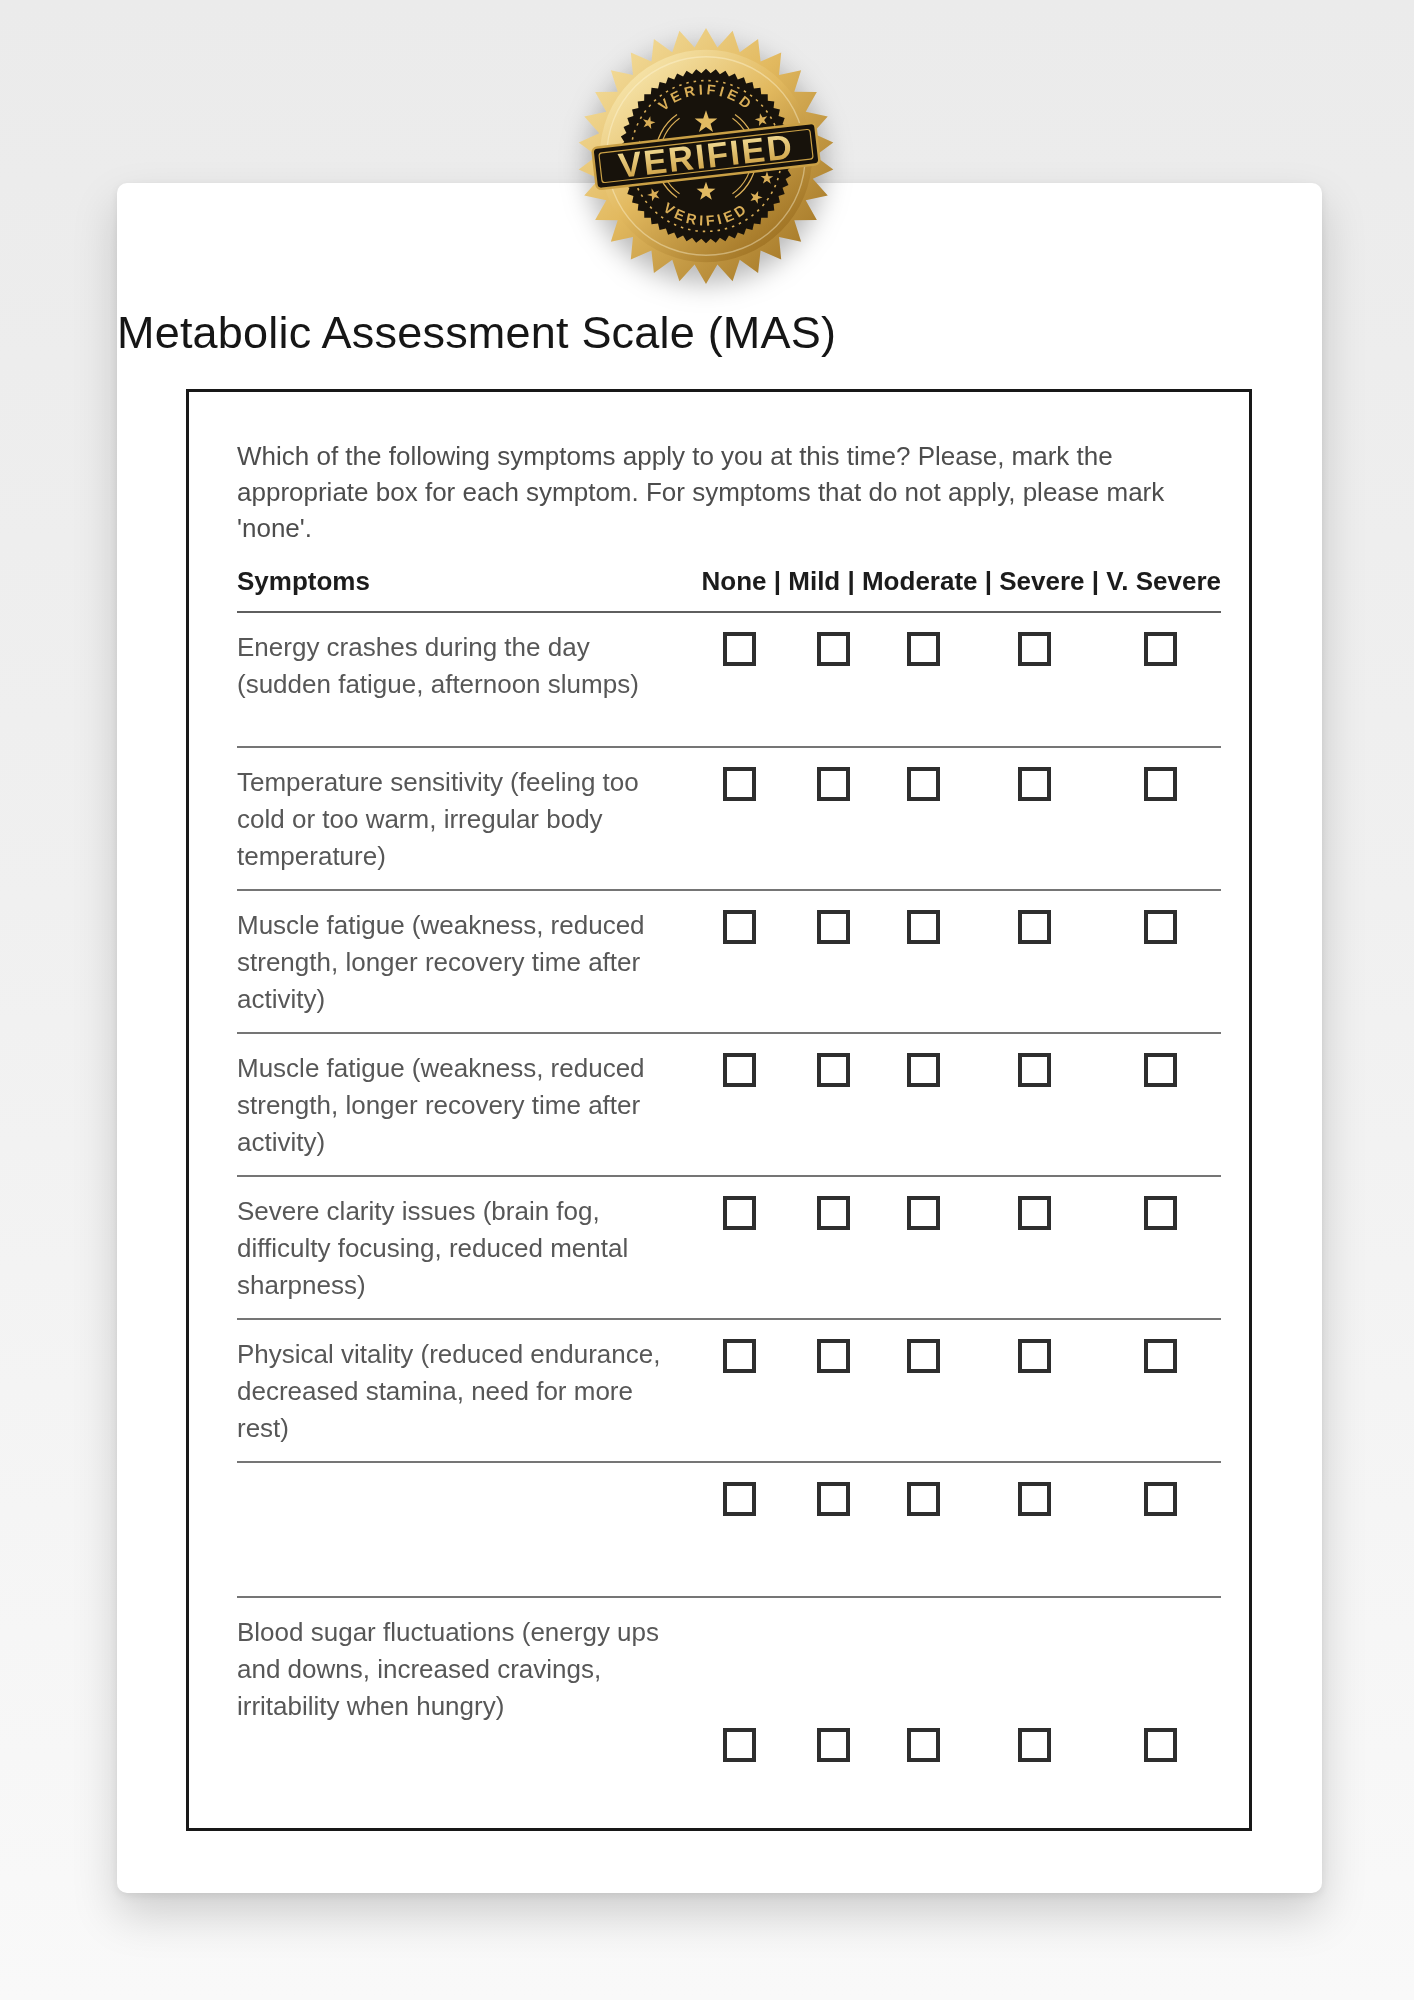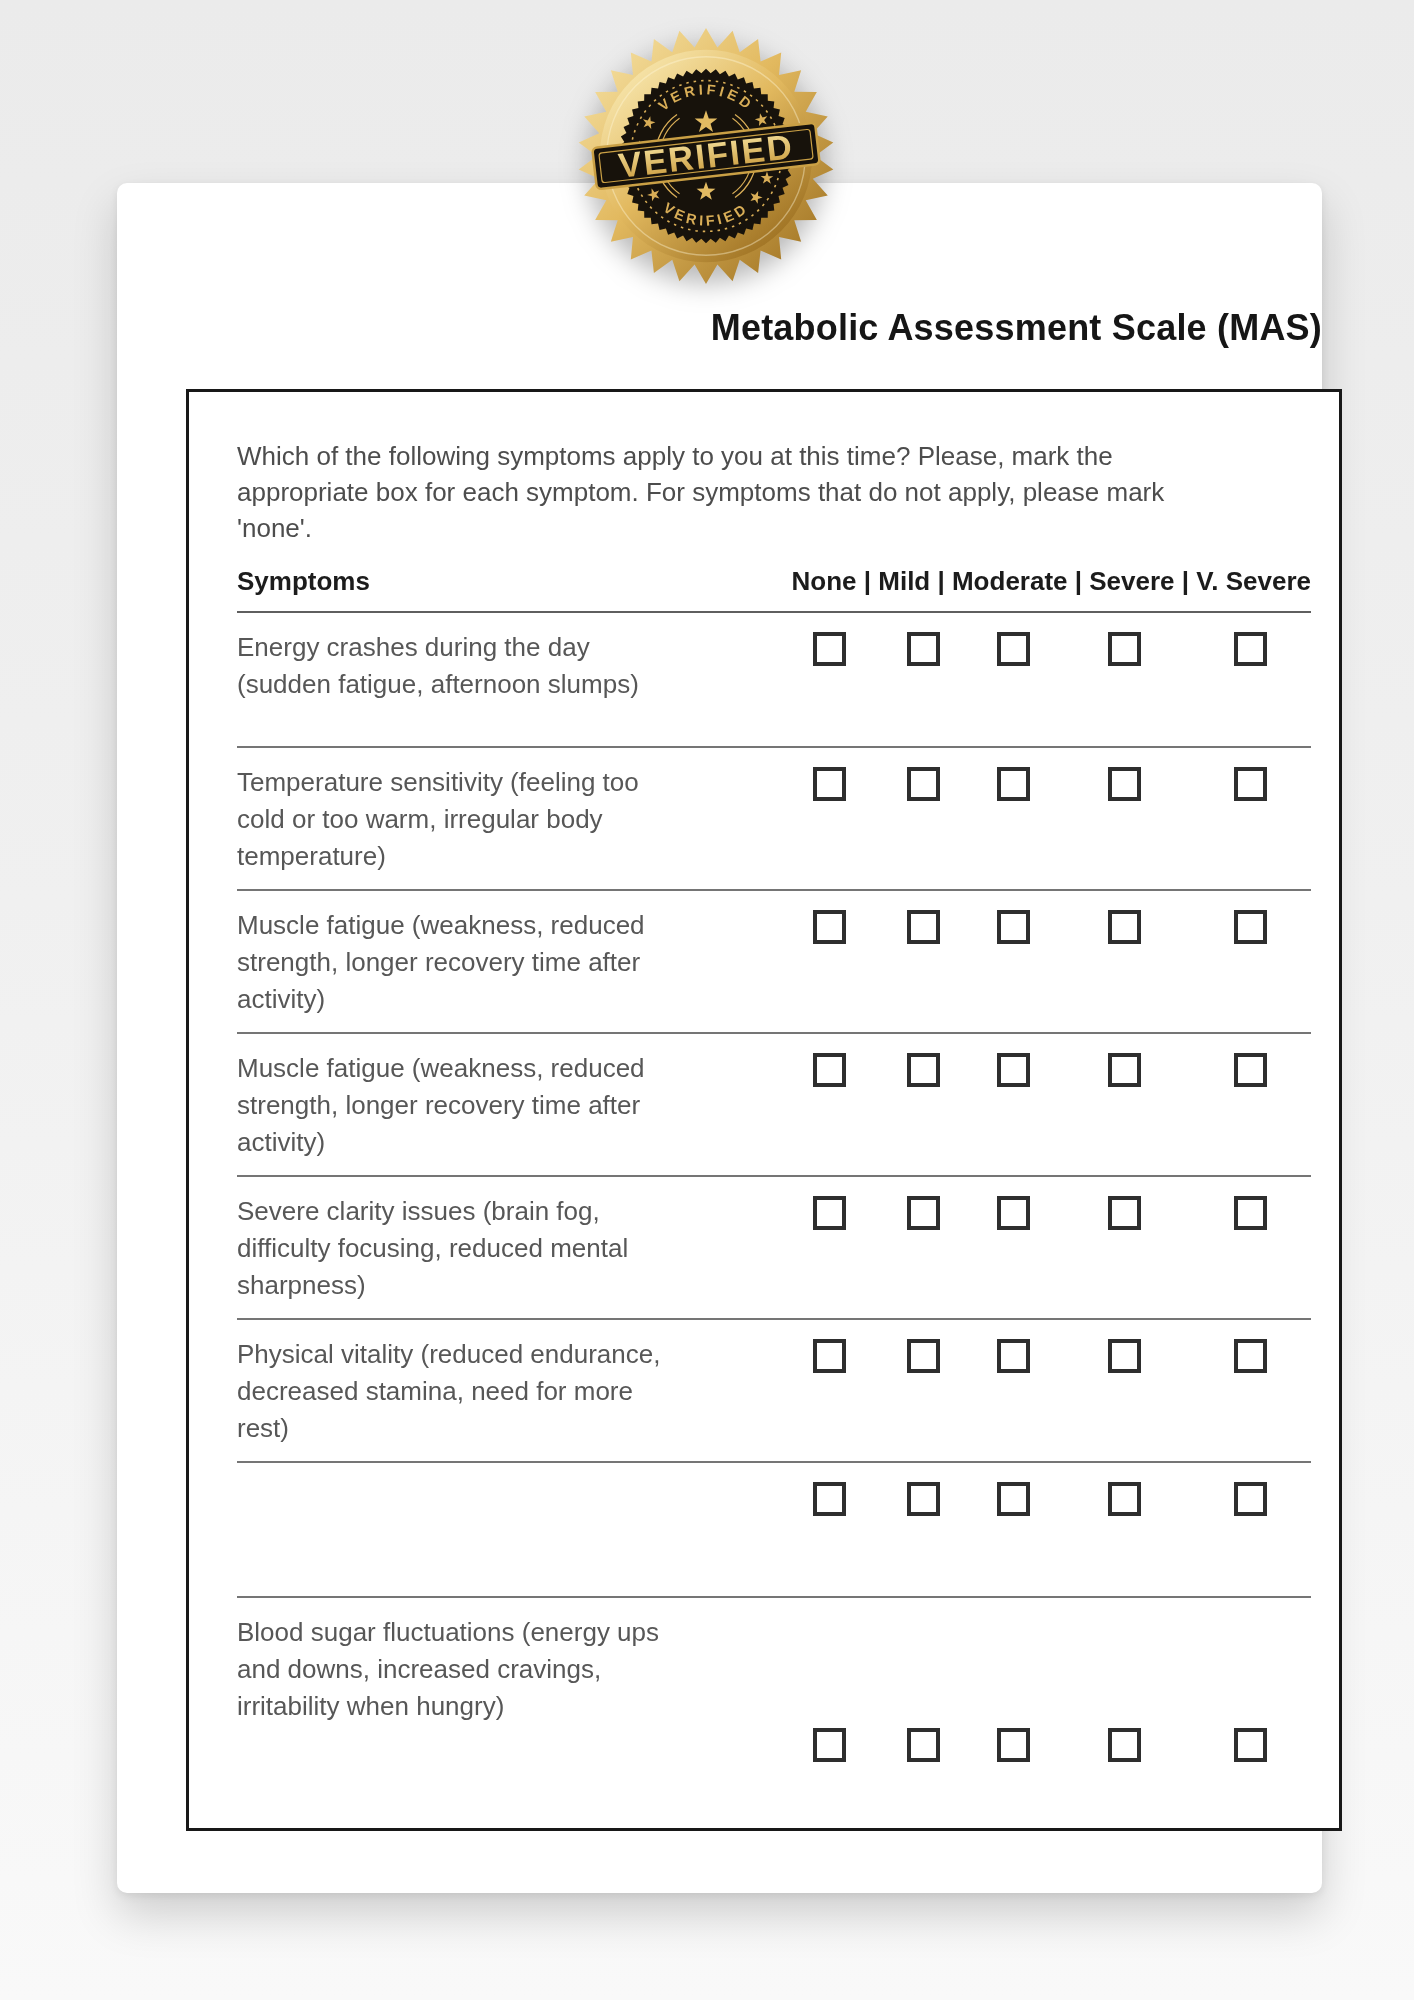--- a/index.html
+++ b/index.html
@@ -15,29 +15,29 @@
   .card {
     position:absolute; left:117px; top:183px;
     width:1205px; height:1710px;
     background:#ffffff;
     border-radius:10px;
     box-shadow:0 22px 45px rgba(0,0,0,.17), 0 3px 8px rgba(0,0,0,.08);
   }
 
   .doc-title {
     position:absolute; top:124px; left:0; width:100%;
-    text-align:right;
-    font-size:36px; font-weight:bold; color:#161616;
+    text-align:left;
+    font-size:45px; font-weight:normal; color:#161616;
     letter-spacing:.2px;
   }
 
   
   .formbox {
     position:absolute; left:69px; top:206px;
-    width:1156px; height:1442px;
+    width:1066px; height:1442px;
     border:3px solid #181818;
     background:#fff;
     padding:46px 28px 0 48px;
     overflow:hidden;
   }
   .intro {
     width:962px;
     font-size:26px; line-height:36px; color:#4d4d4d;
   }
   .thead {

